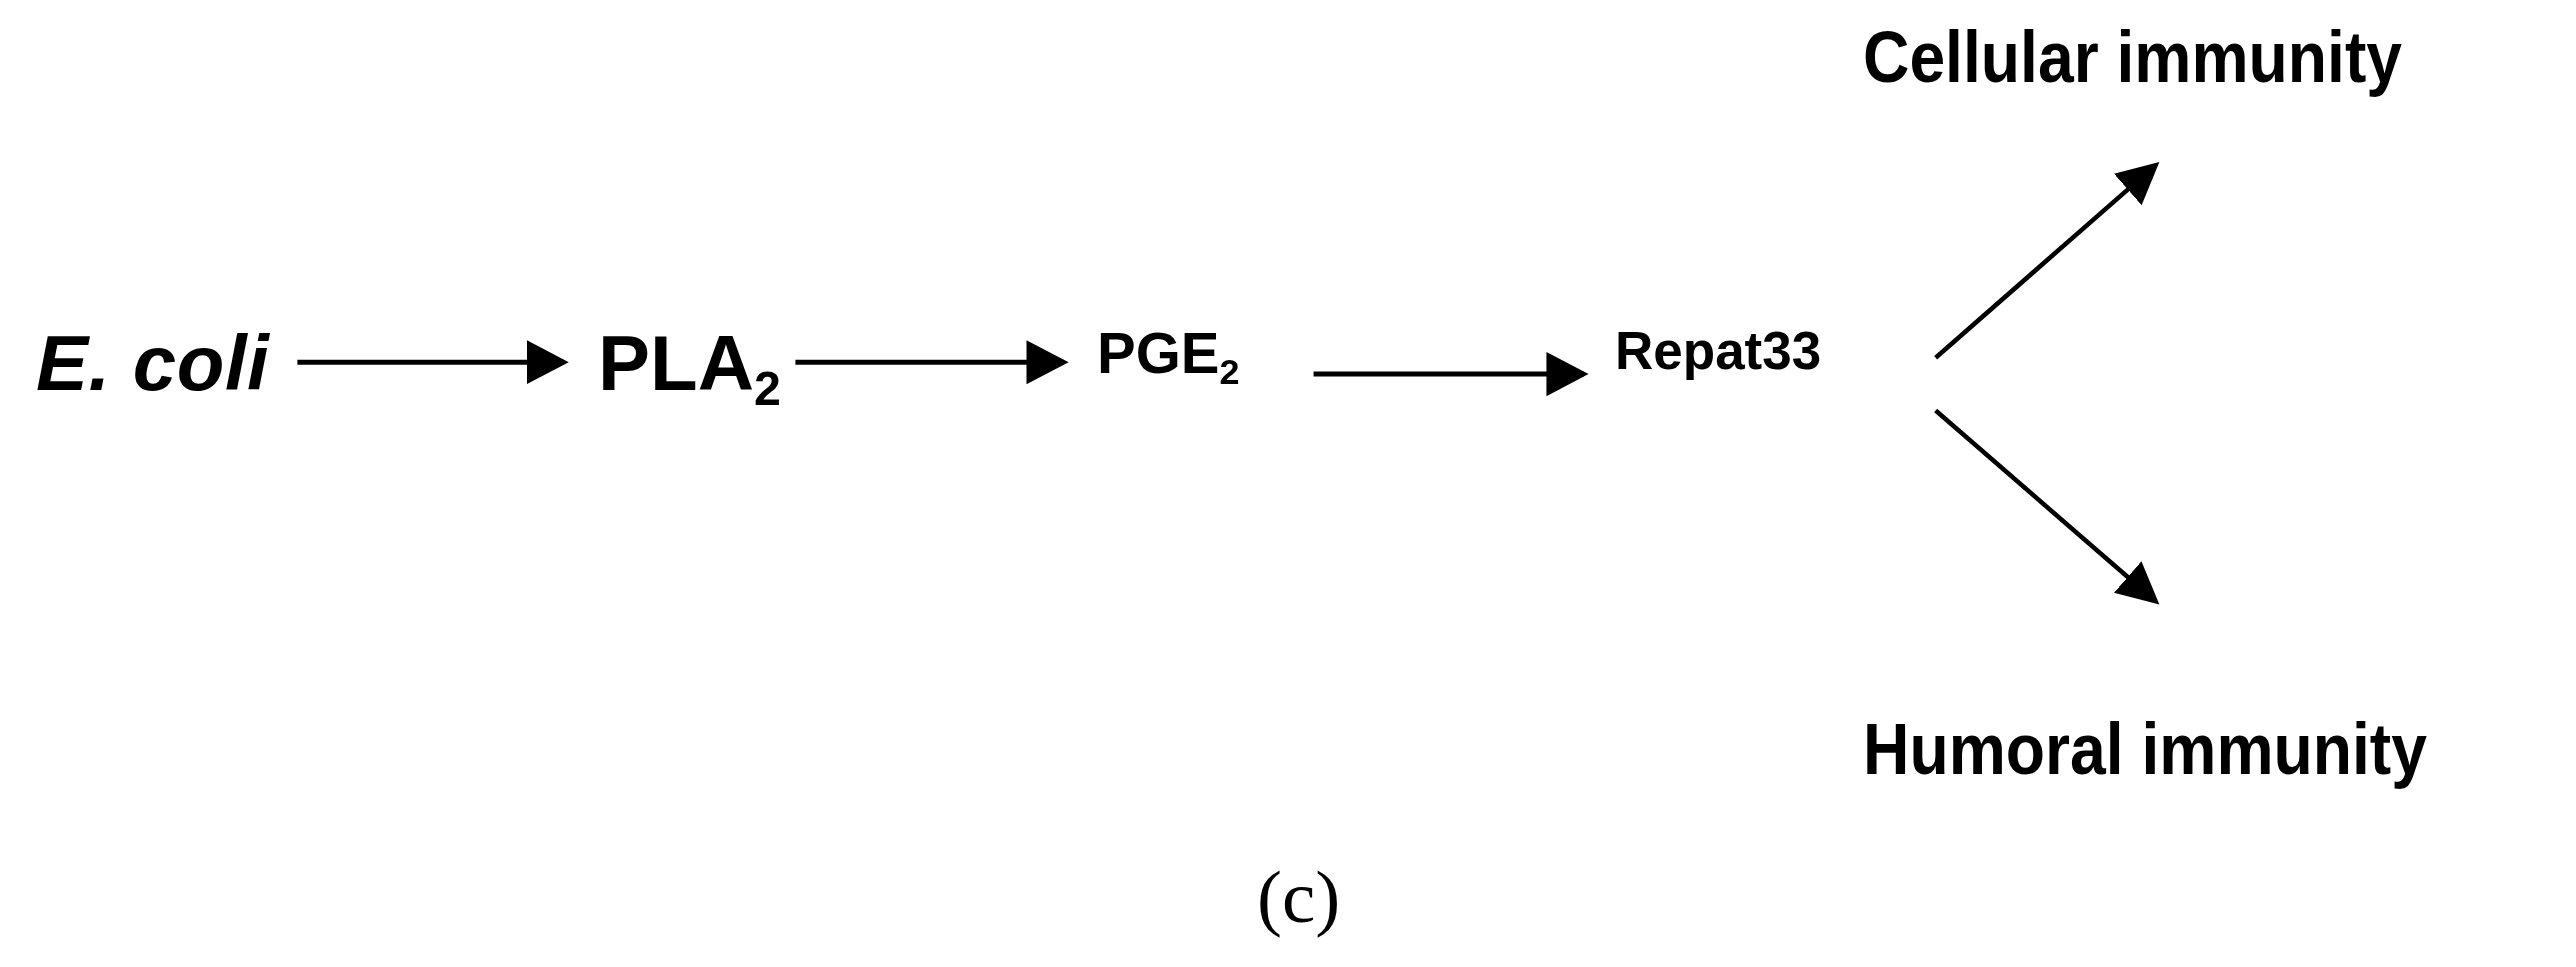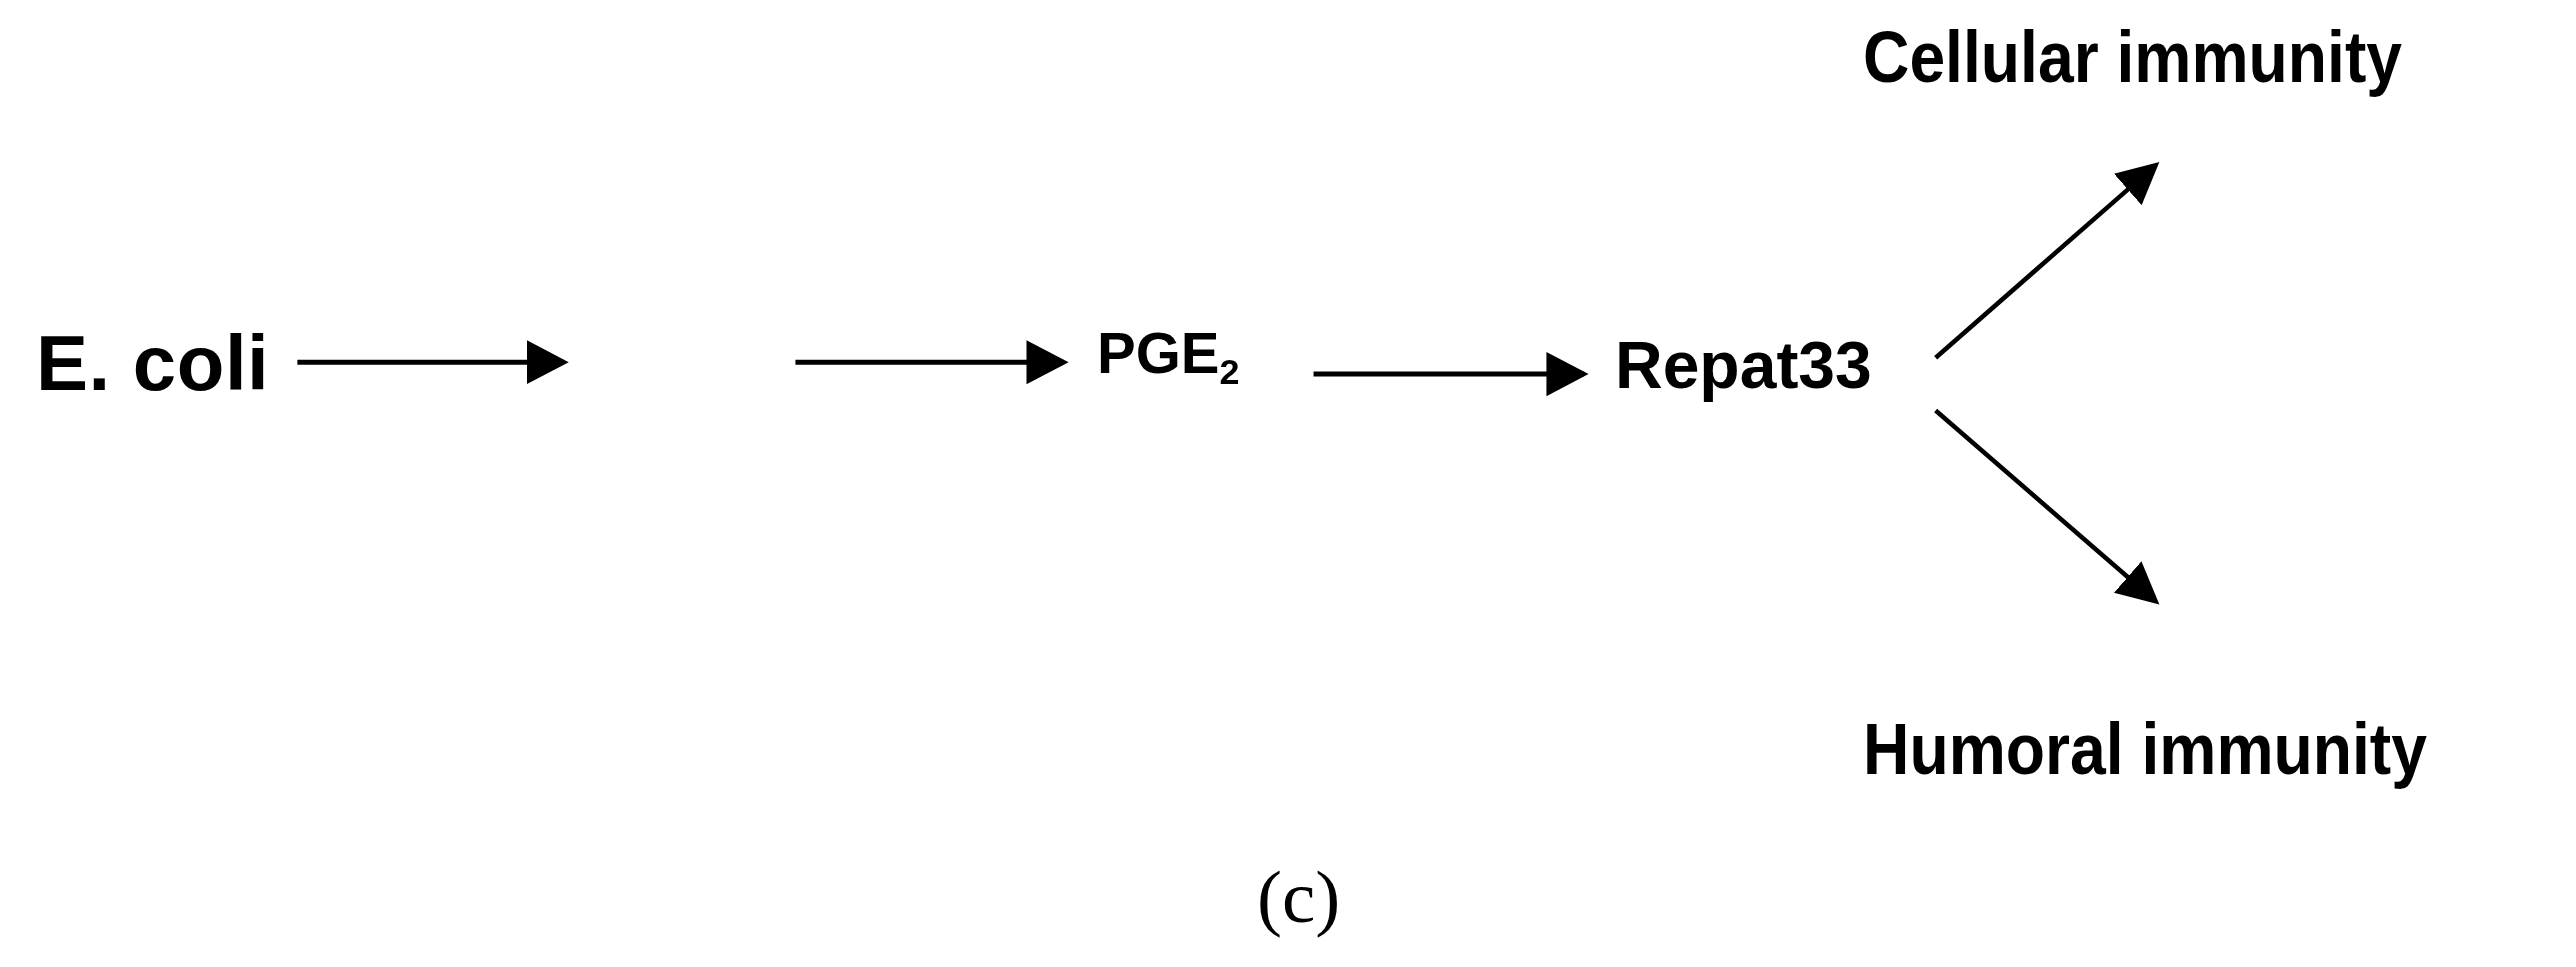--- a/index.html
+++ b/index.html
@@ -31,40 +31,40 @@
     font-family: "Liberation Sans", sans-serif;
     font-weight: bold;
     color: #000000;
     line-height: 1;
   }
   
   #node-ecoli {
     left: 36px;
     top: 324px;
     font-size: 78px;
+    font-style: italic;
     letter-spacing: 0.5px;
   }
   
   #node-pla2 {
     left: 598px;
     top: 324px;
     font-size: 78px;
   }
   
   #node-pge2 {
     left: 1097px;
     top: 324px;
     font-size: 58px;
   }
   
   #node-repat33 {
     left: 1615px;
     top: 324px;
-    font-size: 66px;
-    margin-top: 8px;
+    font-size: 53px;
   }
   .sub {
     font-size: 0.62em;
     vertical-align: baseline;
     position: relative;
     top: 0.30em;
     font-weight: bold;
     font-style: normal;
   }
   
@@ -121,20 +121,21 @@
 
     <line x1="1440" y1="410" x2="1736" y2="410" stroke="#000000" stroke-width="5.5" marker-end="url(#ahead-h)"></line>
 
     <line x1="2122" y1="392" x2="2362" y2="182" stroke="#000000" stroke-width="5" marker-end="url(#ahead-d)"></line>
 
     <line x1="2122" y1="450" x2="2362" y2="658" stroke="#000000" stroke-width="5" marker-end="url(#ahead-d)"></line>
   </svg>
 
   <div class="node-label" id="node-ecoli">E. coli</div>
 
+  <div class="node-label" id="node-pla2"><span>PLA</span><span class="sub">2</span></div>
 
   <div class="node-label" id="node-pge2"><span>PGE</span><span class="sub">2</span></div>
 
   <div class="node-label" id="node-repat33">Repat33</div>
 
   <div class="outcome-label" id="outcome-cellular">Cellular immunity</div>
 
   <div class="outcome-label" id="outcome-humoral">Humoral immunity</div>
 
   <div id="panel-caption">(c)</div>

